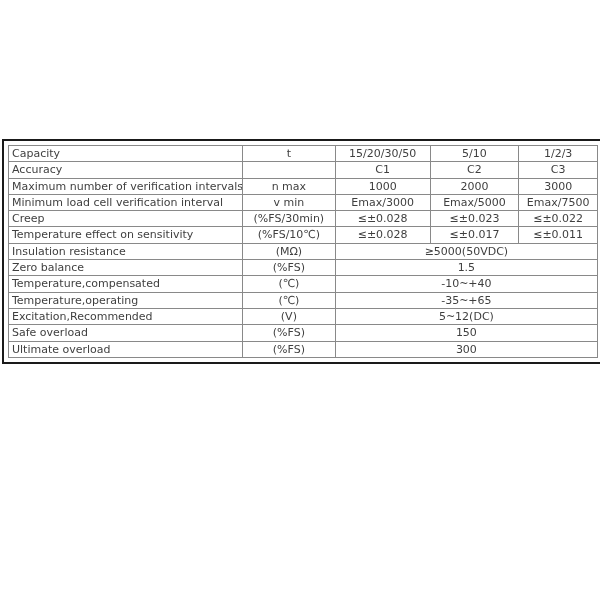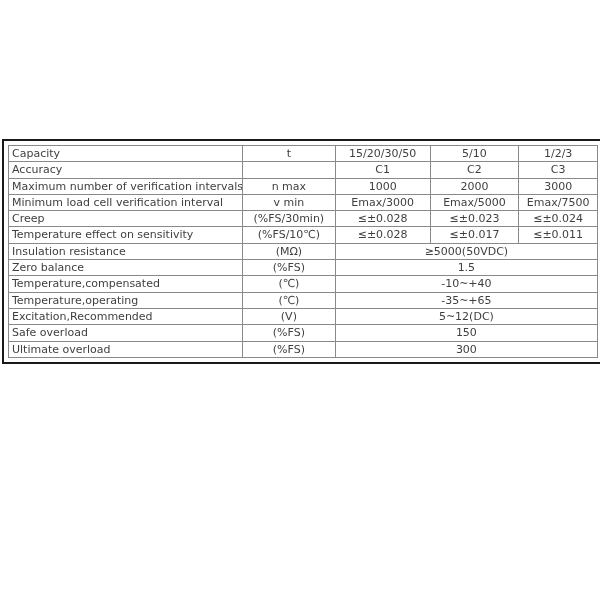--- a/index.html
+++ b/index.html
@@ -85,21 +85,21 @@
     <td class="center">v min</td>
   <td class="center">Emax/3000</td>
           <td class="center">Emax/5000</td>
           <td class="center">Emax/7500</td>
         </tr>
         <tr>
     <td class="param">Creep</td>
     <td class="center">(%FS/30min)</td>
   <td class="center">≤±0.028</td>
           <td class="center">≤±0.023</td>
-          <td class="center">≤±0.024</td>
+          <td class="center">≤±0.022</td>
         </tr>
         <tr>
     <td class="param">Temperature effect on sensitivity</td>
     <td class="center">(%FS/10℃)</td>
   <td class="center">≤±0.028</td>
           <td class="center">≤±0.017</td>
           <td class="center">≤±0.011</td>
         </tr>
         <tr>
     <td class="param">Insulation resistance</td>

